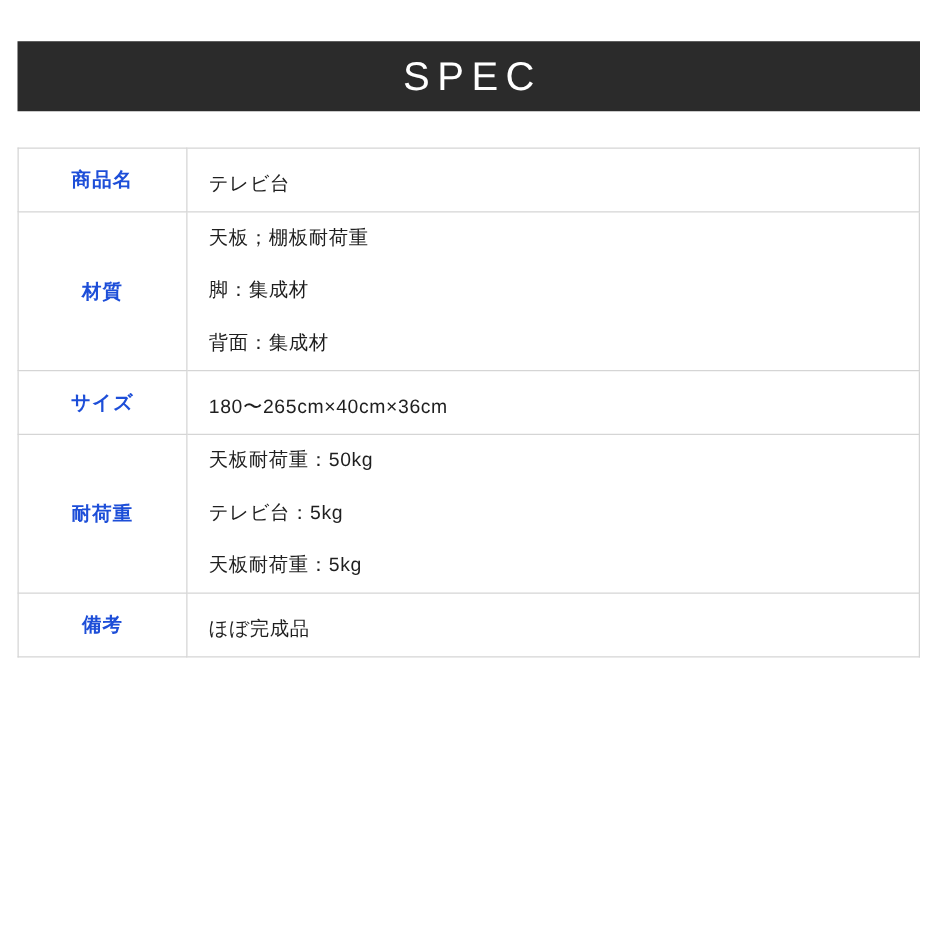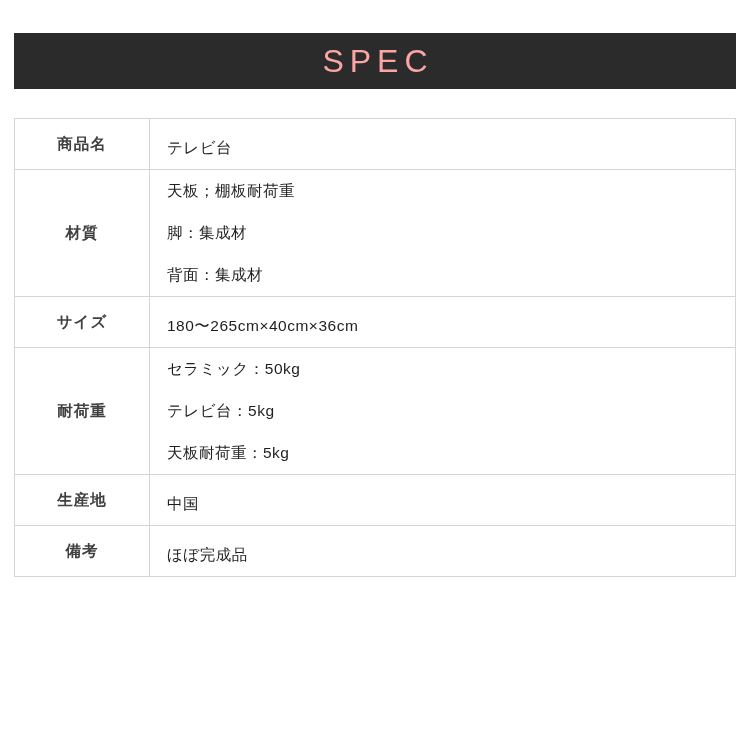--- a/index.html
+++ b/index.html
@@ -25,21 +25,21 @@
     left: 14px;
     top: 33px;
     width: 722px;
     height: 56px;
     background: #2b2b2b;
     display: flex;
     align-items: center;
     justify-content: center;
   }
   .spec-header .title {
-    color: #fca5a5;
+    color: #ffffff;
     font-size: 32px;
     letter-spacing: 6px;
     font-weight: 400;
     font-family: "Liberation Sans", "DejaVu Sans", sans-serif;
     padding-left: 6px;
   }
   
   .spec-table {
     position: absolute;
     left: 14px;
@@ -56,21 +56,21 @@
     padding: 0;
     vertical-align: middle;
     font-size: 15px;
     color: #1a1a1a;
   }
   .spec-table td.label {
     width: 134px;
     text-align: center;
     font-weight: bold;
     letter-spacing: 1px;
-    color: #404040;
+    color: #1d4ed8;
     font-size: 15.5px;
   }
   .spec-table td.value {
     padding-left: 17px;
     font-size: 15.5px;
     color: #1f1f1f;
     letter-spacing: 0.5px;
   }
   .row-single td { height: 50px; }
   .row-multi td { height: 126px; }
@@ -128,35 +128,27 @@
           <div class="value-lines">
             <div class="line">180〜265cm×40cm×36cm</div>
           </div>
         </td>
       </tr>
 
       <tr class="row-multi">
         <td class="label">耐荷重</td>
         <td class="value">
           <div class="value-lines">
-            <div class="line">セラミック：50kg</div>
+            <div class="line">天板耐荷重：50kg</div>
             <div class="line">テレビ台：5kg</div>
             <div class="line">天板耐荷重：5kg</div>
           </div>
         </td>
       </tr>
 
-      <tr class="row-single">
-        <td class="label">生産地</td>
-        <td class="value">
-          <div class="value-lines">
-            <div class="line">中国</div>
-          </div>
-        </td>
-      </tr>
 
       <tr class="row-single">
         <td class="label">備考</td>
         <td class="value">
           <div class="value-lines">
             <div class="line">ほぼ完成品</div>
           </div>
         </td>
       </tr>
     </tbody>

